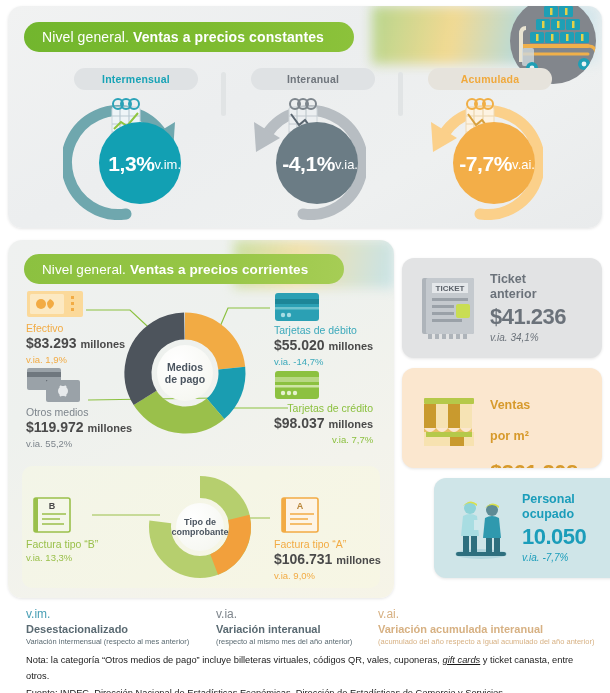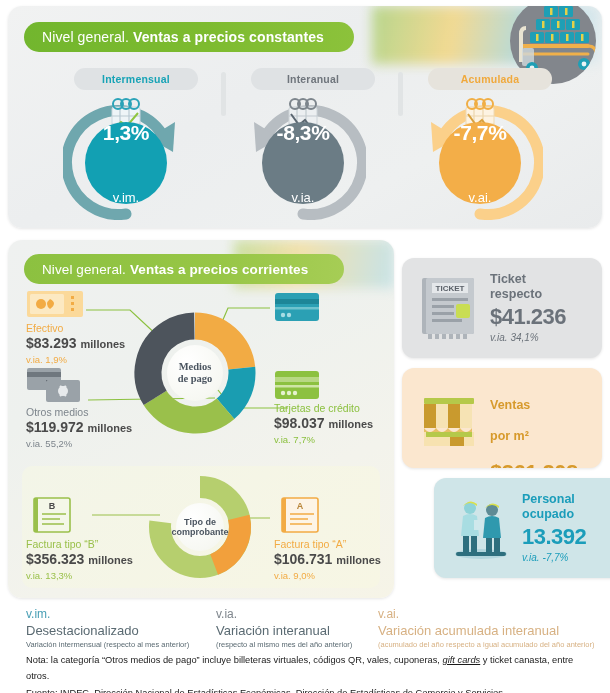--- a/index.html
+++ b/index.html
@@ -54,22 +54,22 @@
   .tab-b { left:243px; width:124px; background:#dfe2e4; color:#6f757c; }
   .tab-c { left:420px; width:124px; background:#e6e3dc; color:#f0a93d; }
   .divider { position:absolute; width:5px; height:44px; border-radius:3px; background:#e1e4e5; top:66px; }
   .div-1 { left:213px; }
   .div-2 { left:390px; }
 
   
   .gauge { position:absolute; top:92px; width:126px; height:122px; }
   .g1 { left:55px; } .g2 { left:232px; } .g3 { left:409px; }
   .gauge .disc {
-    position:absolute; left:22px; top:24px; width:82px; height:82px; border-radius:50%;
-    display:flex; flex-direction:column; align-items:center; justify-content:space-between;
+    position:absolute; left:36px; top:24px; width:82px; height:82px; border-radius:50%;
+    display:flex; align-items:center; justify-content:flex-end;
     color:#fff; line-height:1;
   }
   .gauge .val { font-size:21px; font-weight:700; letter-spacing:-.4px; }
   .gauge .sub { font-size:13px; font-weight:400; margin-top:3px; }
   .g1 .disc { background:#12a0b3; }
   .g2 .disc { background:#6b7c85; }
   .g3 .disc { background:#f3ae48; }
   .gauge svg.ring { position:absolute; left:0; top:0; }
   .gauge .doc { position:absolute; left:40px; top:0px; width:46px; height:44px; }
 
@@ -86,21 +86,21 @@
     background: linear-gradient(90deg,#8cc140 0%, #97c646 60%, #a6cd55 100%);
     font-size:13.5px;
   }
   .hdr-glow2 {
     position:absolute; right:0; top:0; width:160px; height:48px;
     background: linear-gradient(100deg, rgba(166,205,85,.5) 0%, rgba(247,205,90,.45) 40%, rgba(150,210,225,.45) 100%);
     filter: blur(6px); pointer-events:none;
   }
 
   .donut-wrap { position:absolute; }
-  .dw1 { left:130px; top:308px; width:130px; height:130px;font-family:Liberation Serif, serif; }
+  .dw1 { left:120px; top:308px; width:130px; height:130px; }
   .hole {
     position:absolute; border-radius:50%;
     background: radial-gradient(circle at 35% 30%, #ffffff 0%, #f7f8f3 70%, #f2f3ea 100%);
     display:flex; flex-direction:column; align-items:center; justify-content:center;
     text-align:center; color:#4b5560; font-weight:700; line-height:1.15;
   }
   .dw1 .hole { left:37px; top:37px; width:56px; height:56px; font-size:10.5px; }
 
   .dw2 { left:145px; top:472px; width:110px; height:110px; }
   .dw2 .hole { left:31px; top:31px; width:48px; height:48px; font-size:9px; }
@@ -136,21 +136,21 @@
   .card .cvia { font-size:10px; font-weight:400; margin-top:3px;font-style:italic; }
   .card-1 .ctitle, .card-1 .cval, .card-1 .cvia { color:#6b727a; }
   .card-2 .ctitle, .card-2 .cval, .card-2 .cvia { color:#d79a2c;margin-top:16px; }
   .card-3 .ctitle, .card-3 .cval, .card-3 .cvia { color:#1b9dba; }
   .card .cicon { position:absolute; left:14px; top:16px; width:66px; height:68px; }
 
   
   .legend { position:absolute; top:606px; left:0; width:610px; height:42px; }
   .leg { position:absolute; line-height:1.35; }
   .leg .k { font-size:12px; font-weight:400; }
-  .leg .t1 { font-size:13px; font-weight:400; }
+  .leg .t1 { font-size:11px; font-weight:700; }
   .leg .t2 { font-size:7.5px; font-weight:400; }
   .leg-1 { left:26px; } .leg-1 .k, .leg-1 .t1, .leg-1 .t2 { color:#4a9fb5; }
   .leg-1 .t1, .leg-1 .t2 { color:#5a6a72; }
   .leg-2 { left:216px; } .leg-2 .k { color:#7f868d; } .leg-2 .t1, .leg-2 .t2 { color:#5a6a72; }
   .leg-3 { left:378px; } .leg-3 .k, .leg-3 .t1, .leg-3 .t2 { color:#d7b183; }
 
   .notes { position:absolute; left:26px; top:652px; width:570px; }
   .notes p { font-size:9.3px; color:#1a1a1a; line-height:1.75; }
   .notes b { font-weight:400; }
   .notes i { font-style:italic;text-decoration:underline; }
@@ -256,21 +256,21 @@
           <g stroke="#c2cacf" stroke-width="1.2">
               <path d="M9 18h28M9 26h28M9 34h28M17 9v33M26 9v33"></path>
             </g>
           <path d="M11 16 L19 27 L25 22 L35 35" stroke="#5a6670" stroke-width="2" fill="none"></path>
           <circle cx="15" cy="6" r="5" fill="none" stroke="#7d858c" stroke-width="2"></circle>
           <circle cx="23" cy="6" r="5" fill="none" stroke="#7d858c" stroke-width="2"></circle>
           <circle cx="31" cy="6" r="5" fill="none" stroke="#7d858c" stroke-width="2"></circle>
         </svg>
       </div>
       <div class="disc">
-        <div class="val">-8,3%</div>
+        <div class="val">-4,1%</div>
         <div class="sub">v.ia.</div>
       </div>
     </div>
 
     <div class="gauge g3">
       <svg class="ring" width="126" height="122" viewBox="0 0 126 122">
         <path d="M63 116 A52 52 0 1 0 27 36" fill="none" stroke="#fbd08a" stroke-width="11" stroke-linecap="round"></path>
         <path d="M40 40 L14 24 L16 54 Z" fill="#fbd08a"></path>
       </svg>
       <div class="doc">
@@ -371,34 +371,39 @@
     <svg width="46" height="30" viewBox="0 0 46 30">
       <rect x="1" y="1" width="44" height="28" rx="3" fill="#2ba0b4"></rect>
       <rect x="1" y="7" width="44" height="5" fill="#1d8698"></rect>
       <rect x="1" y="15" width="44" height="2.5" fill="#6fc3ce"></rect>
       <g fill="#a7dce4">
           <circle cx="9" cy="23" r="2.2"></circle>
           <circle cx="15" cy="23" r="2.2"></circle>
         </g>
     </svg>
   </div>
+  <div class="lbl" style="left:274px;top:324px;">
+    <div class="cat c-teal">Tarjetas de débito</div>
+    <div class="amt"><span>$55.020</span> <span class="u">millones</span></div>
+    <div class="via c-teal">v.ia. -14,7%</div>
+  </div>
 
   <div class="ic" style="left:274px;top:370px;">
     <svg width="46" height="30" viewBox="0 0 46 30">
       <rect x="1" y="1" width="44" height="28" rx="3" fill="#8cc140"></rect>
       <rect x="1" y="7" width="44" height="5" fill="#b8d884"></rect>
       <rect x="1" y="15" width="44" height="2.5" fill="#cfe5a6"></rect>
       <g fill="#e6f2cf">
           <circle cx="9" cy="23" r="2.2"></circle>
           <circle cx="15" cy="23" r="2.2"></circle>
           <circle cx="21" cy="23" r="2.2"></circle>
         </g>
     </svg>
   </div>
-  <div class="lbl" style="left:274px;top:402px;">
+  <div class="lbl" style="left:274px;top:402px;text-align:right;">
     <div class="cat c-green">Tarjetas de crédito</div>
     <div class="amt"><span>$98.037</span> <span class="u">millones</span></div>
     <div class="via c-green">v.ia. 7,7%</div>
   </div>
 
   <svg class="leader" style="left:0;top:460px;width:400px;height:120px">
     <g stroke="#9ac04b" stroke-width="1.2" fill="none">
         <path d="M92 55 L160 55"></path>
       </g>
     <g stroke="#9ac04b" stroke-width="1.2" fill="none">
@@ -425,21 +430,20 @@
       <rect x="4" y="2" width="36" height="34" rx="2" fill="#f4f7e8" stroke="#9ac04b" stroke-width="1.6"></rect>
       <rect x="4" y="2" width="4" height="34" fill="#9ac04b"></rect>
       <text x="22" y="13" font-size="9" font-weight="700" fill="#4a4a4a" text-anchor="middle" font-family="Liberation Sans, sans-serif">B</text>
       <g stroke="#9ac04b" stroke-width="1.6">
           <path d="M12 18h24M12 23h18M12 28h22"></path>
         </g>
     </svg>
   </div>
   <div class="lbl" style="left:26px;top:538px;">
     <div class="cat c-lgreen">Factura tipo “B”</div>
-    <div class="amt"><span>$356.323</span> <span class="u">millones</span></div>
     <div class="via c-lgreen">v.ia. 13,3%</div>
   </div>
 
   <div class="ic" style="left:278px;top:496px;">
     <svg width="44" height="38" viewBox="0 0 44 38">
       <rect x="4" y="2" width="36" height="34" rx="2" fill="#fdf4e6" stroke="#f2ab44" stroke-width="1.6"></rect>
       <rect x="4" y="2" width="4" height="34" fill="#f2ab44"></rect>
       <text x="22" y="13" font-size="9" font-weight="700" fill="#b9863a" text-anchor="middle" font-family="Liberation Sans, sans-serif">A</text>
       <g stroke="#f2ab44" stroke-width="1.6">
           <path d="M12 18h24M12 23h18M12 28h22"></path>
@@ -471,21 +475,21 @@
             <rect x="19" y="60" width="4" height="5"></rect>
             <rect x="26" y="60" width="4" height="5"></rect>
             <rect x="33" y="60" width="4" height="5"></rect>
             <rect x="40" y="60" width="4" height="5"></rect>
             <rect x="47" y="60" width="4" height="5"></rect>
           </g>
       </svg>
     </div>
     <div class="ctext">
       <div class="ctitle">Ticket</div>
-      <div class="ctitle">respecto</div>
+      <div class="ctitle">anterior</div>
       <div class="cval">$41.236</div>
       <div class="cvia">v.ia. 34,1%</div>
     </div>
   </div>
 
   <div class="card card-2">
     <div class="cicon">
       <svg width="66" height="68" viewBox="0 0 66 68">
         <rect x="8" y="14" width="50" height="6" rx="1" fill="#b5c94a"></rect>
         <path d="M8 20 h12 v24 h-12 z" fill="#c99a2e"></path>
@@ -524,21 +528,21 @@
           <path d="M37 24 q7 -4 14 0 l2 20 l-18 0 z" fill="#2f99ae"></path>
           <rect x="38" y="44" width="6" height="16" fill="#2e6f7e"></rect>
           <rect x="46" y="44" width="6" height="16" fill="#2e6f7e"></rect>
         </g>
         <rect x="8" y="58" width="50" height="4" rx="2" fill="#2e6f7e"></rect>
       </svg>
     </div>
     <div class="ctext">
       <div class="ctitle">Personal</div>
       <div class="ctitle">ocupado</div>
-      <div class="cval">13.392</div>
+      <div class="cval">10.050</div>
       <div class="cvia">v.ia. -7,7%</div>
     </div>
   </div>
 
   <div class="legend">
     <div class="leg leg-1">
       <div class="k">v.im.</div>
       <div class="t1">Desestacionalizado</div>
       <div class="t2">Variación intermensual (respecto al mes anterior)</div>
     </div>

